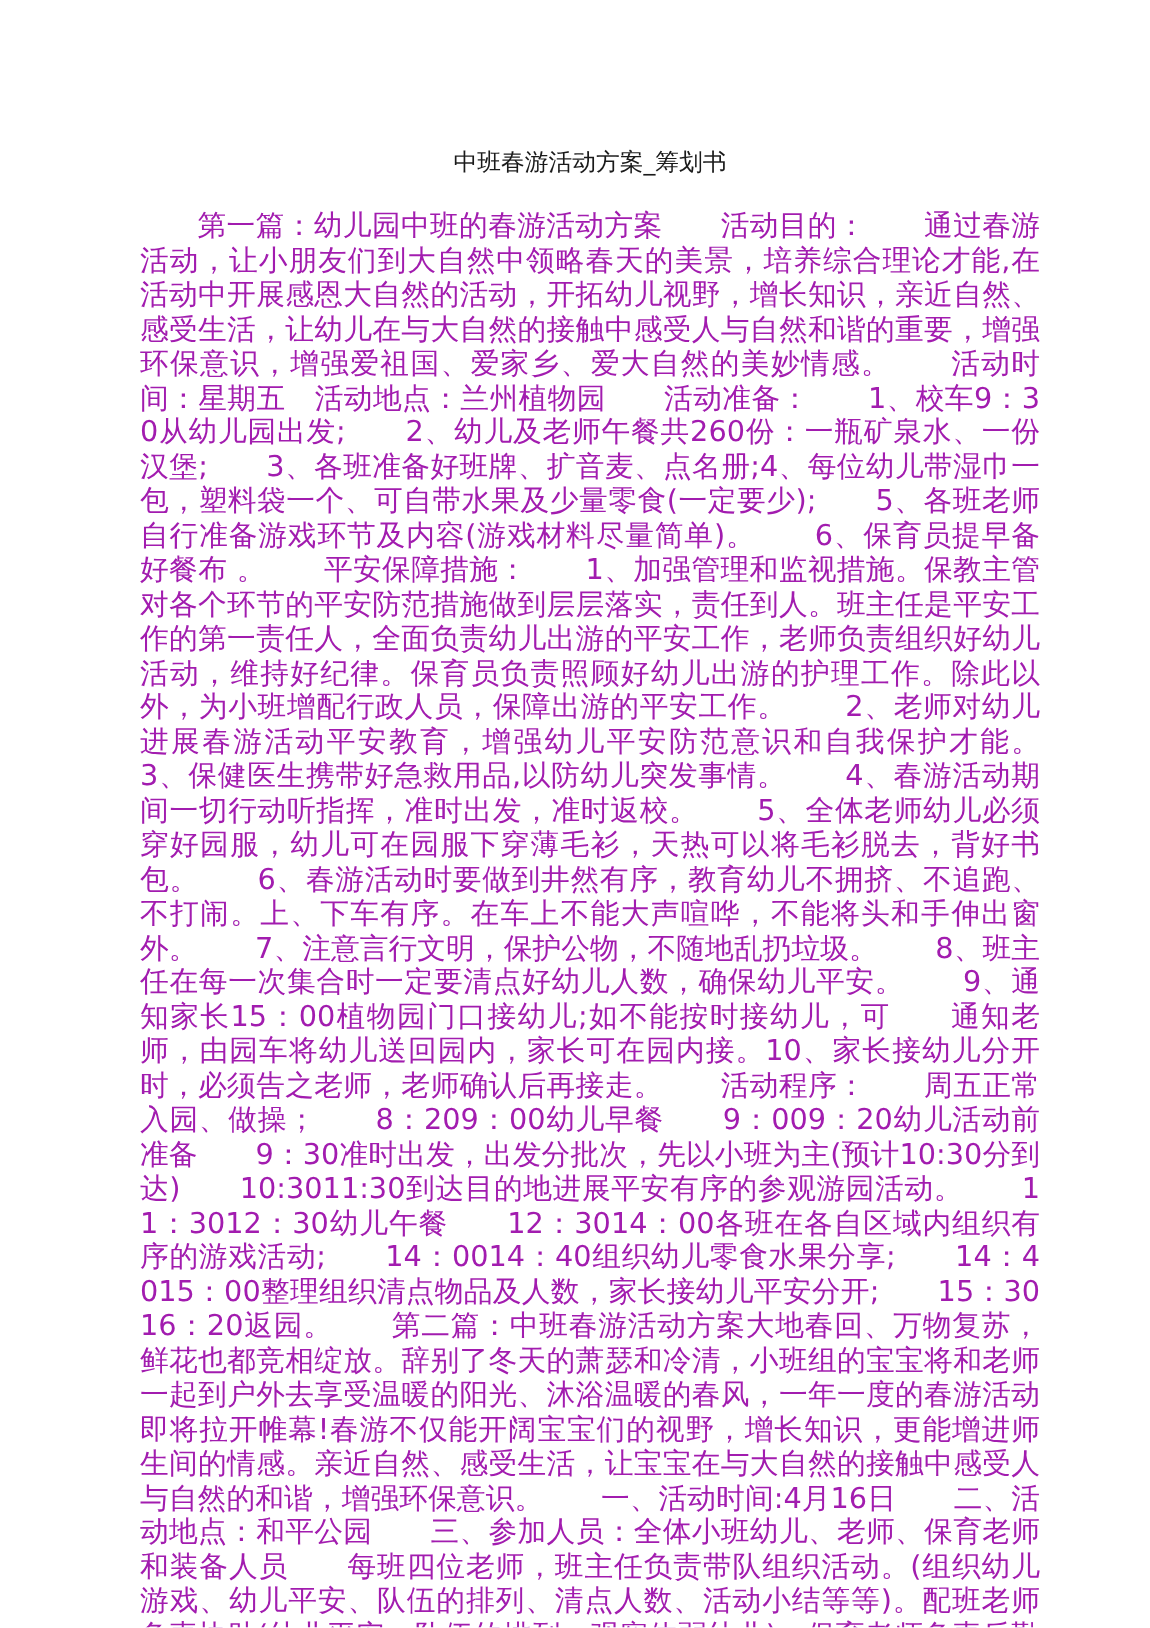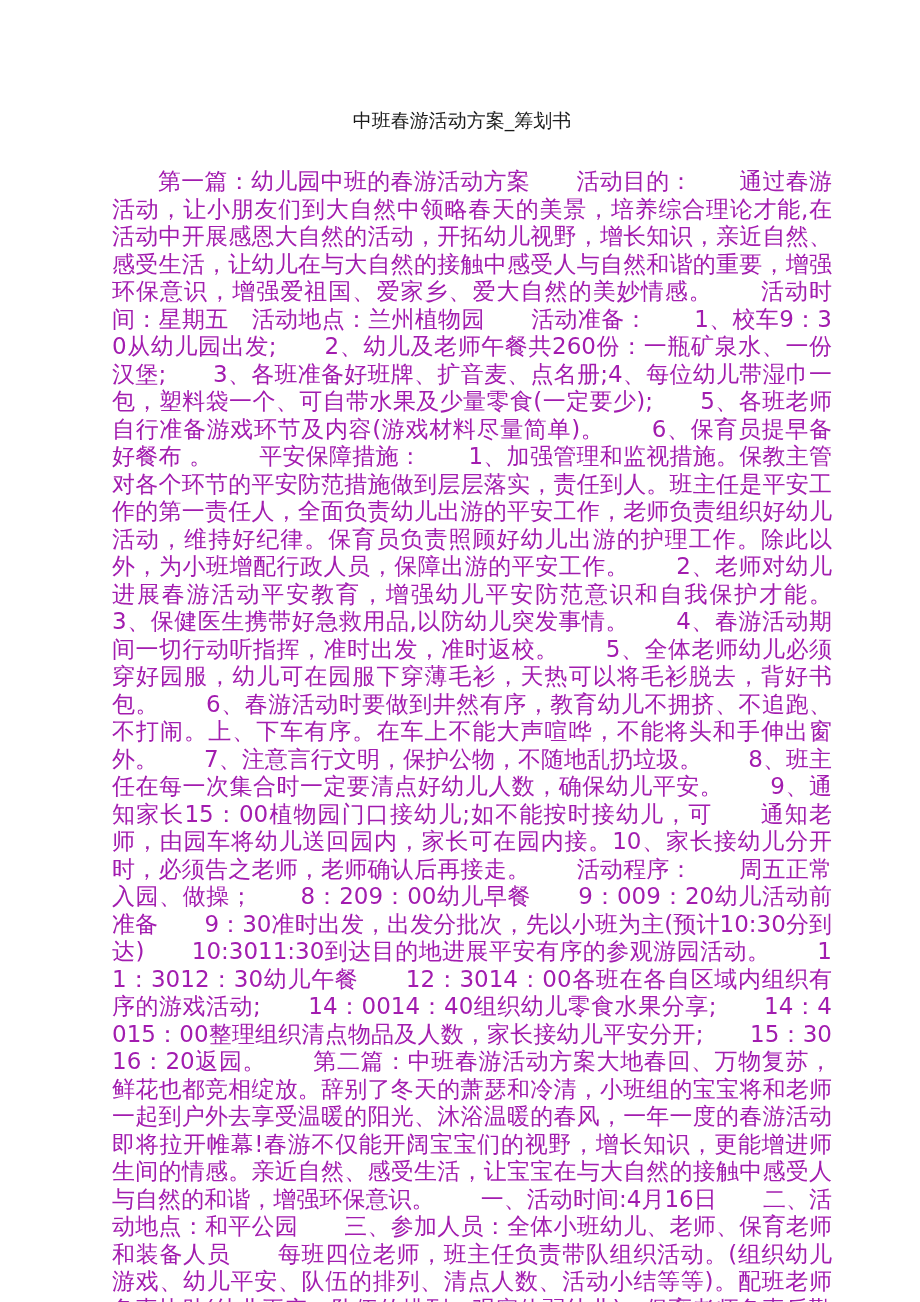--- a/index.html
+++ b/index.html
@@ -14,21 +14,21 @@
     background: #ffffff;
     overflow: hidden;
     font-family: "DejaVu Sans", "Liberation Sans", sans-serif;
     color: #1a1a1a;
   }
   .doc-title {
     position: absolute;
     top: 104px;
     left: 100px;
     width: 720px;
-    margin: 2px;
+    margin: 12px;
     font-size: 19px;
     font-weight: normal;
     line-height: 28px;
     text-align: center;
     color: #1a1a1a;
     white-space: nowrap;
     overflow: visible;
   }
   .doc-body {
     position: absolute;

